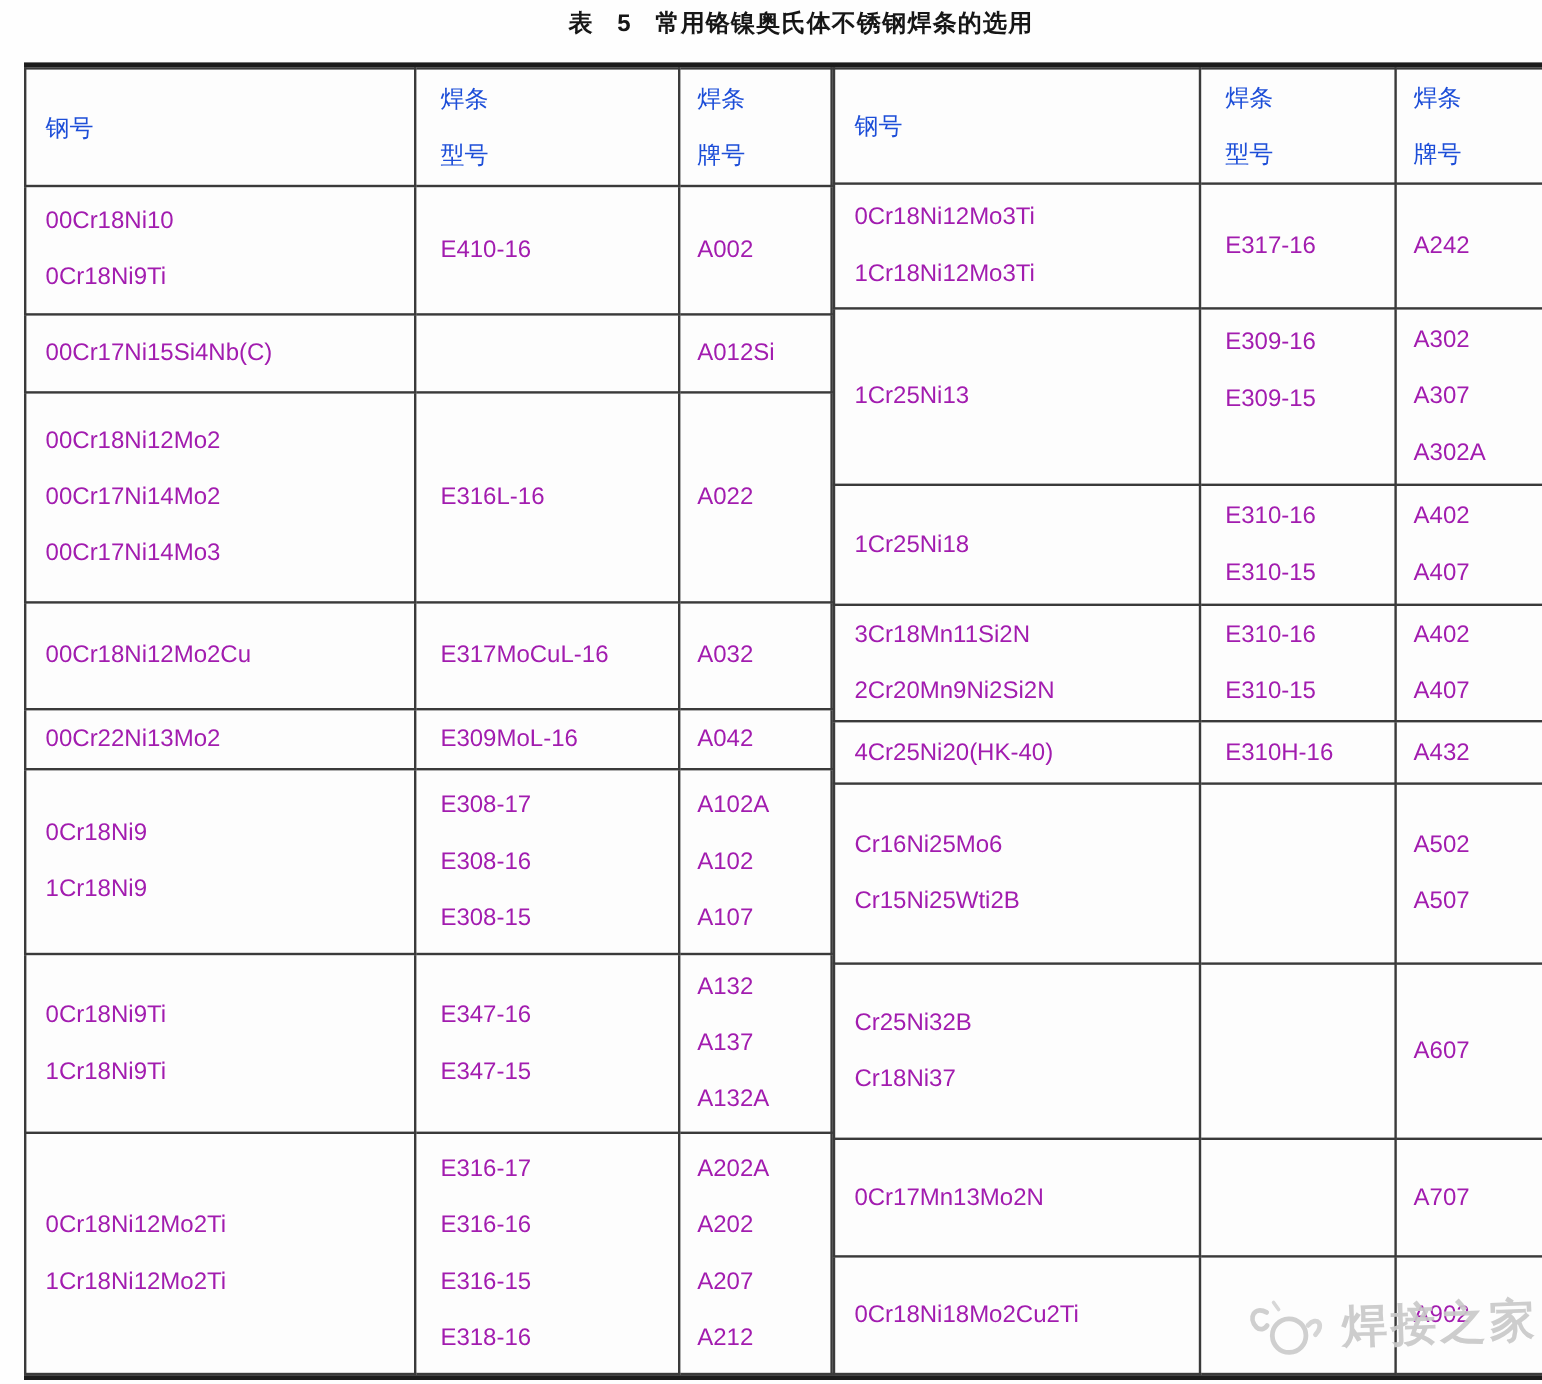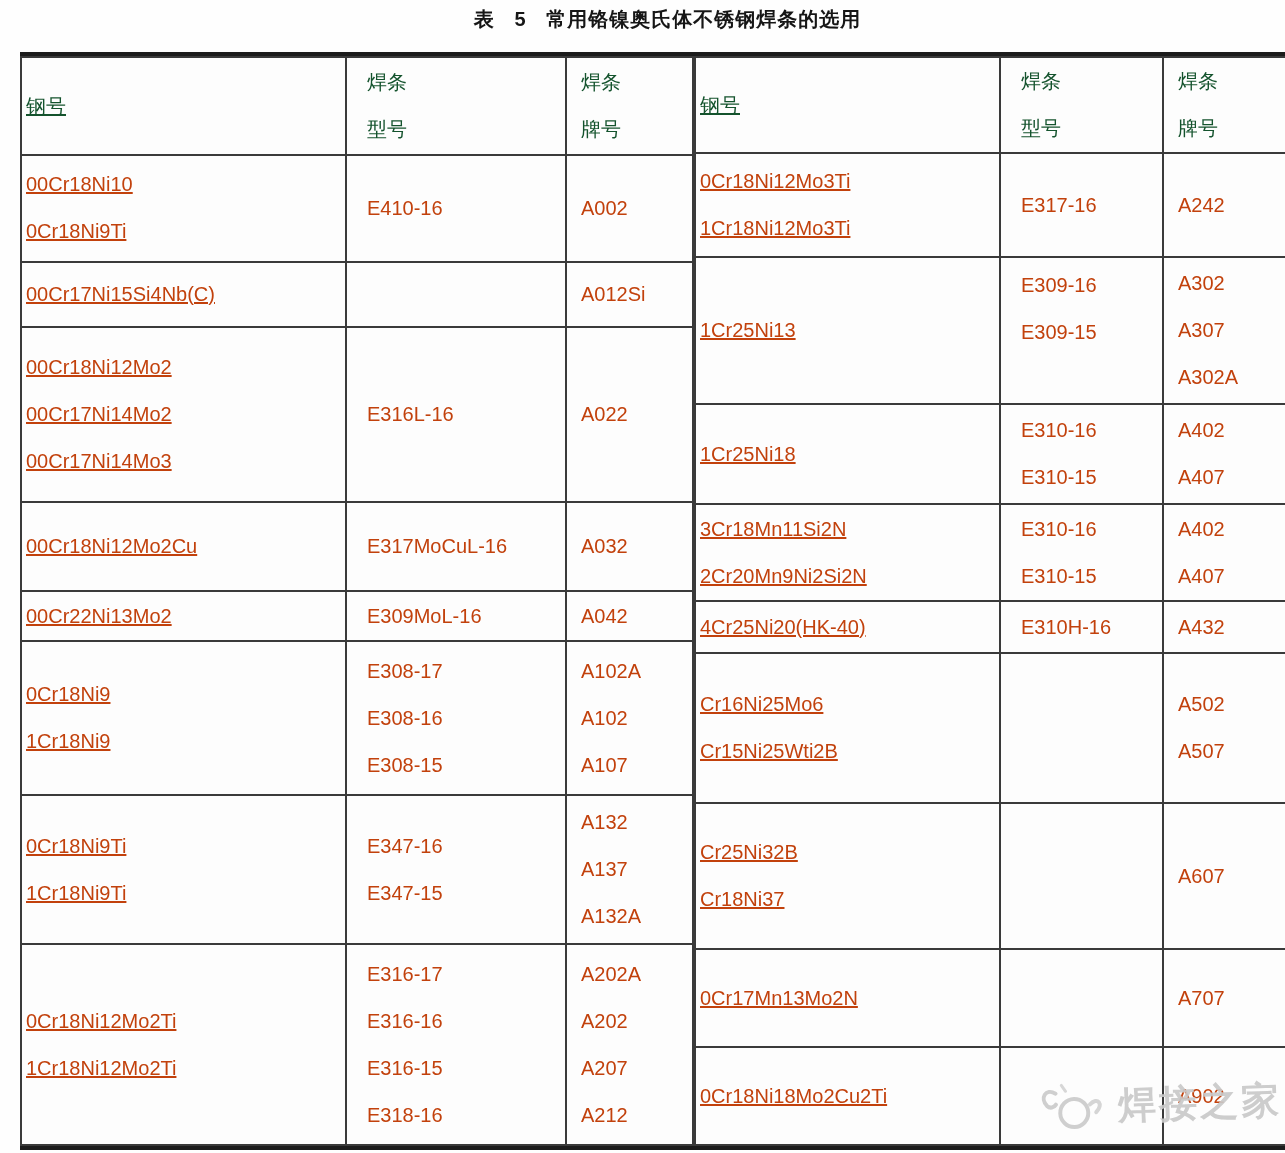--- a/index.html
+++ b/index.html
@@ -24,28 +24,28 @@
     border-bottom:4px solid #1c1c1c;
     background:#fdfdfd;
   }
   table{border-collapse:collapse;table-layout:fixed;}
   table.left{width:672px;}
   table.right{width:593px;}
   td{
     border:2px solid #3a3a3a;
     vertical-align:middle;
     padding:0;
-    color:#c2410c;
+    color:#a21caf;
     font-size:20px;
   }
-  tr.hdr td{color:#14532d;}
+  tr.hdr td{color:#1d4ed8;}
   .ln{
     height:47px;display:flex;align-items:center;
   }
-  td.steel .ln{padding-left:4px;text-decoration:underline;}
+  td.steel .ln{padding-left:16px;}
   td.model .ln{padding-left:20px;}
   td.brand .ln{padding-left:14px;}
   td.vt{vertical-align:top;padding-top:4px;margin-left:24px;}
   .watermark{
     position:absolute;left:1038px;top:1074px;
     display:flex;align-items:center;
     pointer-events:none;opacity:0.92;
     transform:rotate(-2deg);
   }
   .wm-text{

